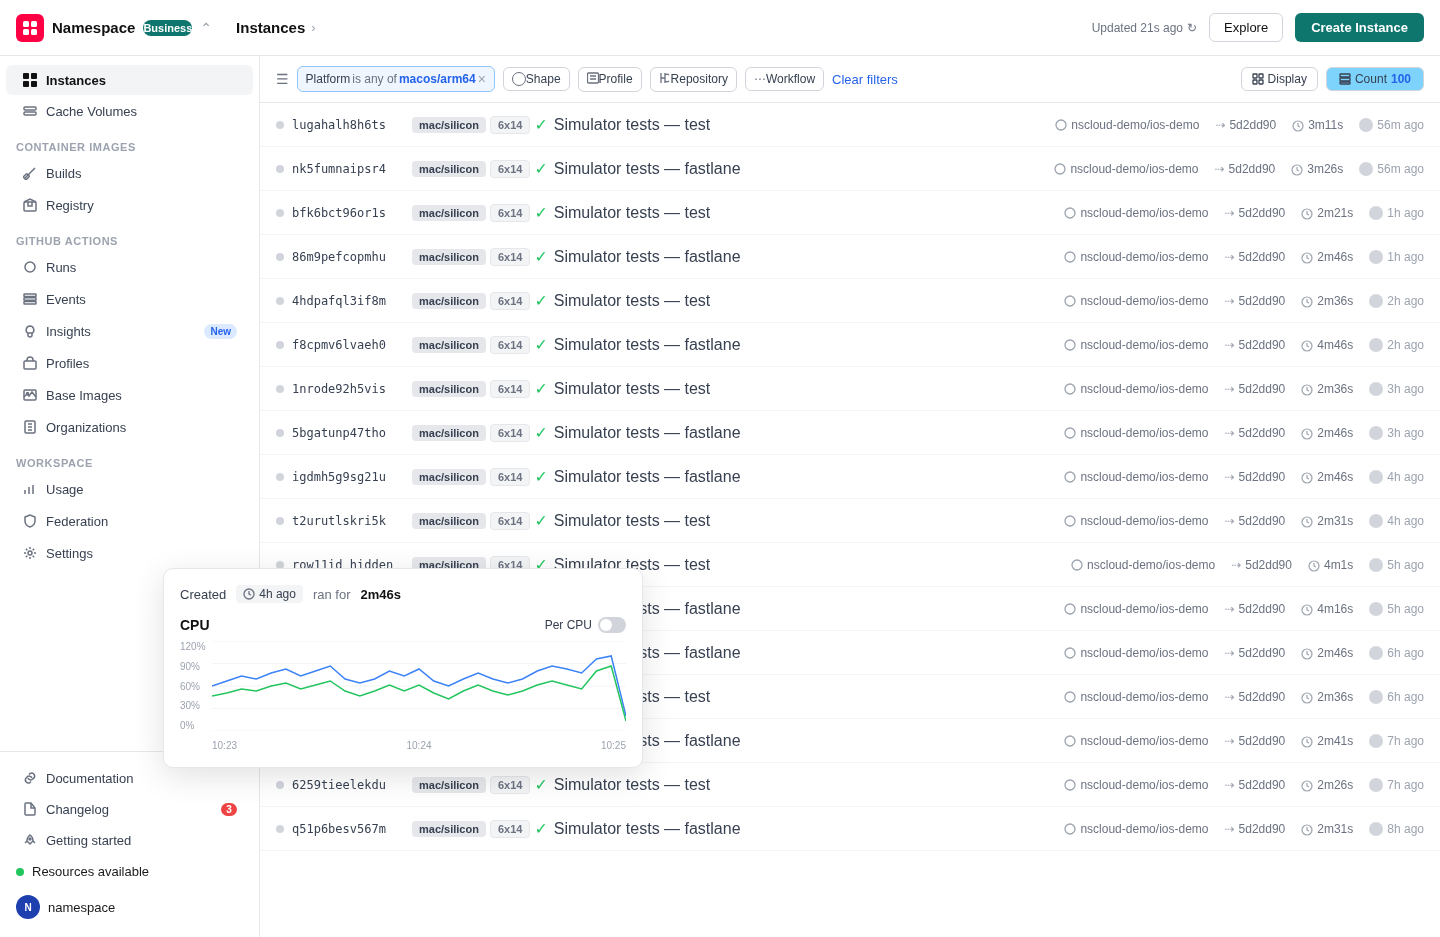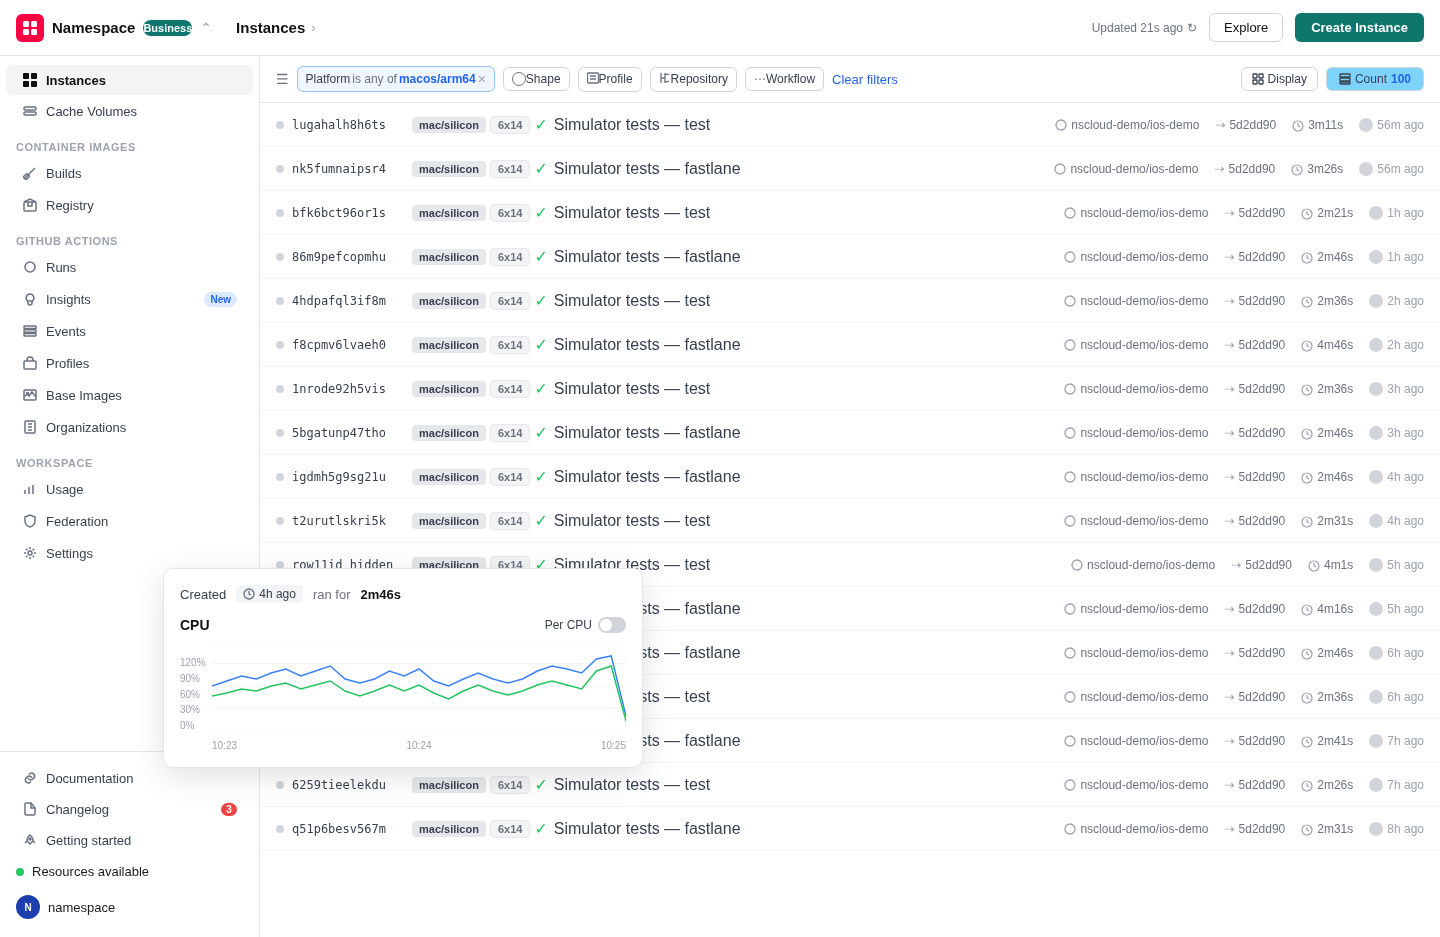--- a/index.html
+++ b/index.html
@@ -78,21 +78,21 @@
     .popup-created { font-weight: 500; color: #374151; }
     .popup-time-badge { display: flex; align-items: center; gap: 4px; background: #f3f4f6; border-radius: 4px; padding: 2px 7px; font-size: 12px; color: #374151; }
     .popup-ran { color: #6b7280; }
     .popup-duration { font-weight: 600; color: #111; }
     .cpu-header { display: flex; align-items: center; justify-content: space-between; margin-bottom: 8px; }
     .cpu-label { font-size: 14px; font-weight: 600; color: #111; }
     .per-cpu-row { display: flex; align-items: center; gap: 6px; font-size: 12px; color: #374151; }
     .toggle { width: 28px; height: 16px; background: #d1d5db; border-radius: 8px; position: relative; cursor: pointer; }
     .toggle-knob { width: 12px; height: 12px; background: #fff; border-radius: 50%; position: absolute; top: 2px; left: 2px; }
     .chart-area { position: relative; height: 110px; }
-    .y-labels { position: absolute; left: 0; top: 16px; bottom: 20px; display: flex; flex-direction: column; justify-content: space-between; font-size: 10px; color: #9ca3af; padding-right: 4px; width: 32px; }
+    .y-labels { position: absolute; left: 0; top: 0; bottom: 20px; display: flex; flex-direction: column; justify-content: space-between; font-size: 10px; color: #9ca3af; padding-right: 4px; width: 32px; }
     .chart-svg-wrap { position: absolute; left: 32px; right: 0; top: 0; bottom: 20px; }
     .x-labels { position: absolute; left: 32px; right: 0; bottom: 0; display: flex; justify-content: space-between; font-size: 10px; color: #9ca3af; }
 
     
     .icon-circle-outline { width: 14px; height: 14px; border-radius: 50%; border: 1.5px solid #6b7280; display: inline-flex; align-items: center; justify-content: center; }
   </style>
 </head>
 <body>
 
 <div class="app">
@@ -178,36 +178,36 @@
         <span class="sidebar-icon">
           <svg width="14" height="14" viewBox="0 0 14 14" fill="none" stroke="currentColor" stroke-width="1.5">
               <circle cx="7" cy="7" r="5"></circle>
             </svg>
         </span>
         <span>Runs</span>
       </div>
       <div class="sidebar-item">
         <span class="sidebar-icon">
           <svg width="14" height="14" viewBox="0 0 14 14" fill="none" stroke="currentColor" stroke-width="1.5">
-              <path d="M7 2a4 4 0 0 1 2.5 7H4.5A4 4 0 0 1 7 2z"></path>
-              <path d="M5 9v2a2 2 0 0 0 4 0V9"></path>
-            </svg>
-        </span>
-        <span>Insights</span>
-        <span class="badge-new">New</span>
-      </div>
-      <div class="sidebar-item">
-        <span class="sidebar-icon">
-          <svg width="14" height="14" viewBox="0 0 14 14" fill="none" stroke="currentColor" stroke-width="1.5">
               <rect x="1" y="2" width="12" height="2.5" rx="0.5"></rect>
               <rect x="1" y="5.75" width="12" height="2.5" rx="0.5"></rect>
               <rect x="1" y="9.5" width="12" height="2.5" rx="0.5"></rect>
             </svg>
         </span>
         <span>Events</span>
+      </div>
+      <div class="sidebar-item">
+        <span class="sidebar-icon">
+          <svg width="14" height="14" viewBox="0 0 14 14" fill="none" stroke="currentColor" stroke-width="1.5">
+              <path d="M7 2a4 4 0 0 1 2.5 7H4.5A4 4 0 0 1 7 2z"></path>
+              <path d="M5 9v2a2 2 0 0 0 4 0V9"></path>
+            </svg>
+        </span>
+        <span>Insights</span>
+        <span class="badge-new">New</span>
       </div>
       <div class="sidebar-item">
         <span class="sidebar-icon">
           <svg width="14" height="14" viewBox="0 0 14 14" fill="none" stroke="currentColor" stroke-width="1.5">
               <rect x="1" y="5" width="12" height="8" rx="1"></rect>
               <path d="M4 5V4a3 3 0 0 1 6 0v1"></path>
             </svg>
         </span>
         <span>Profiles</span>
       </div>

